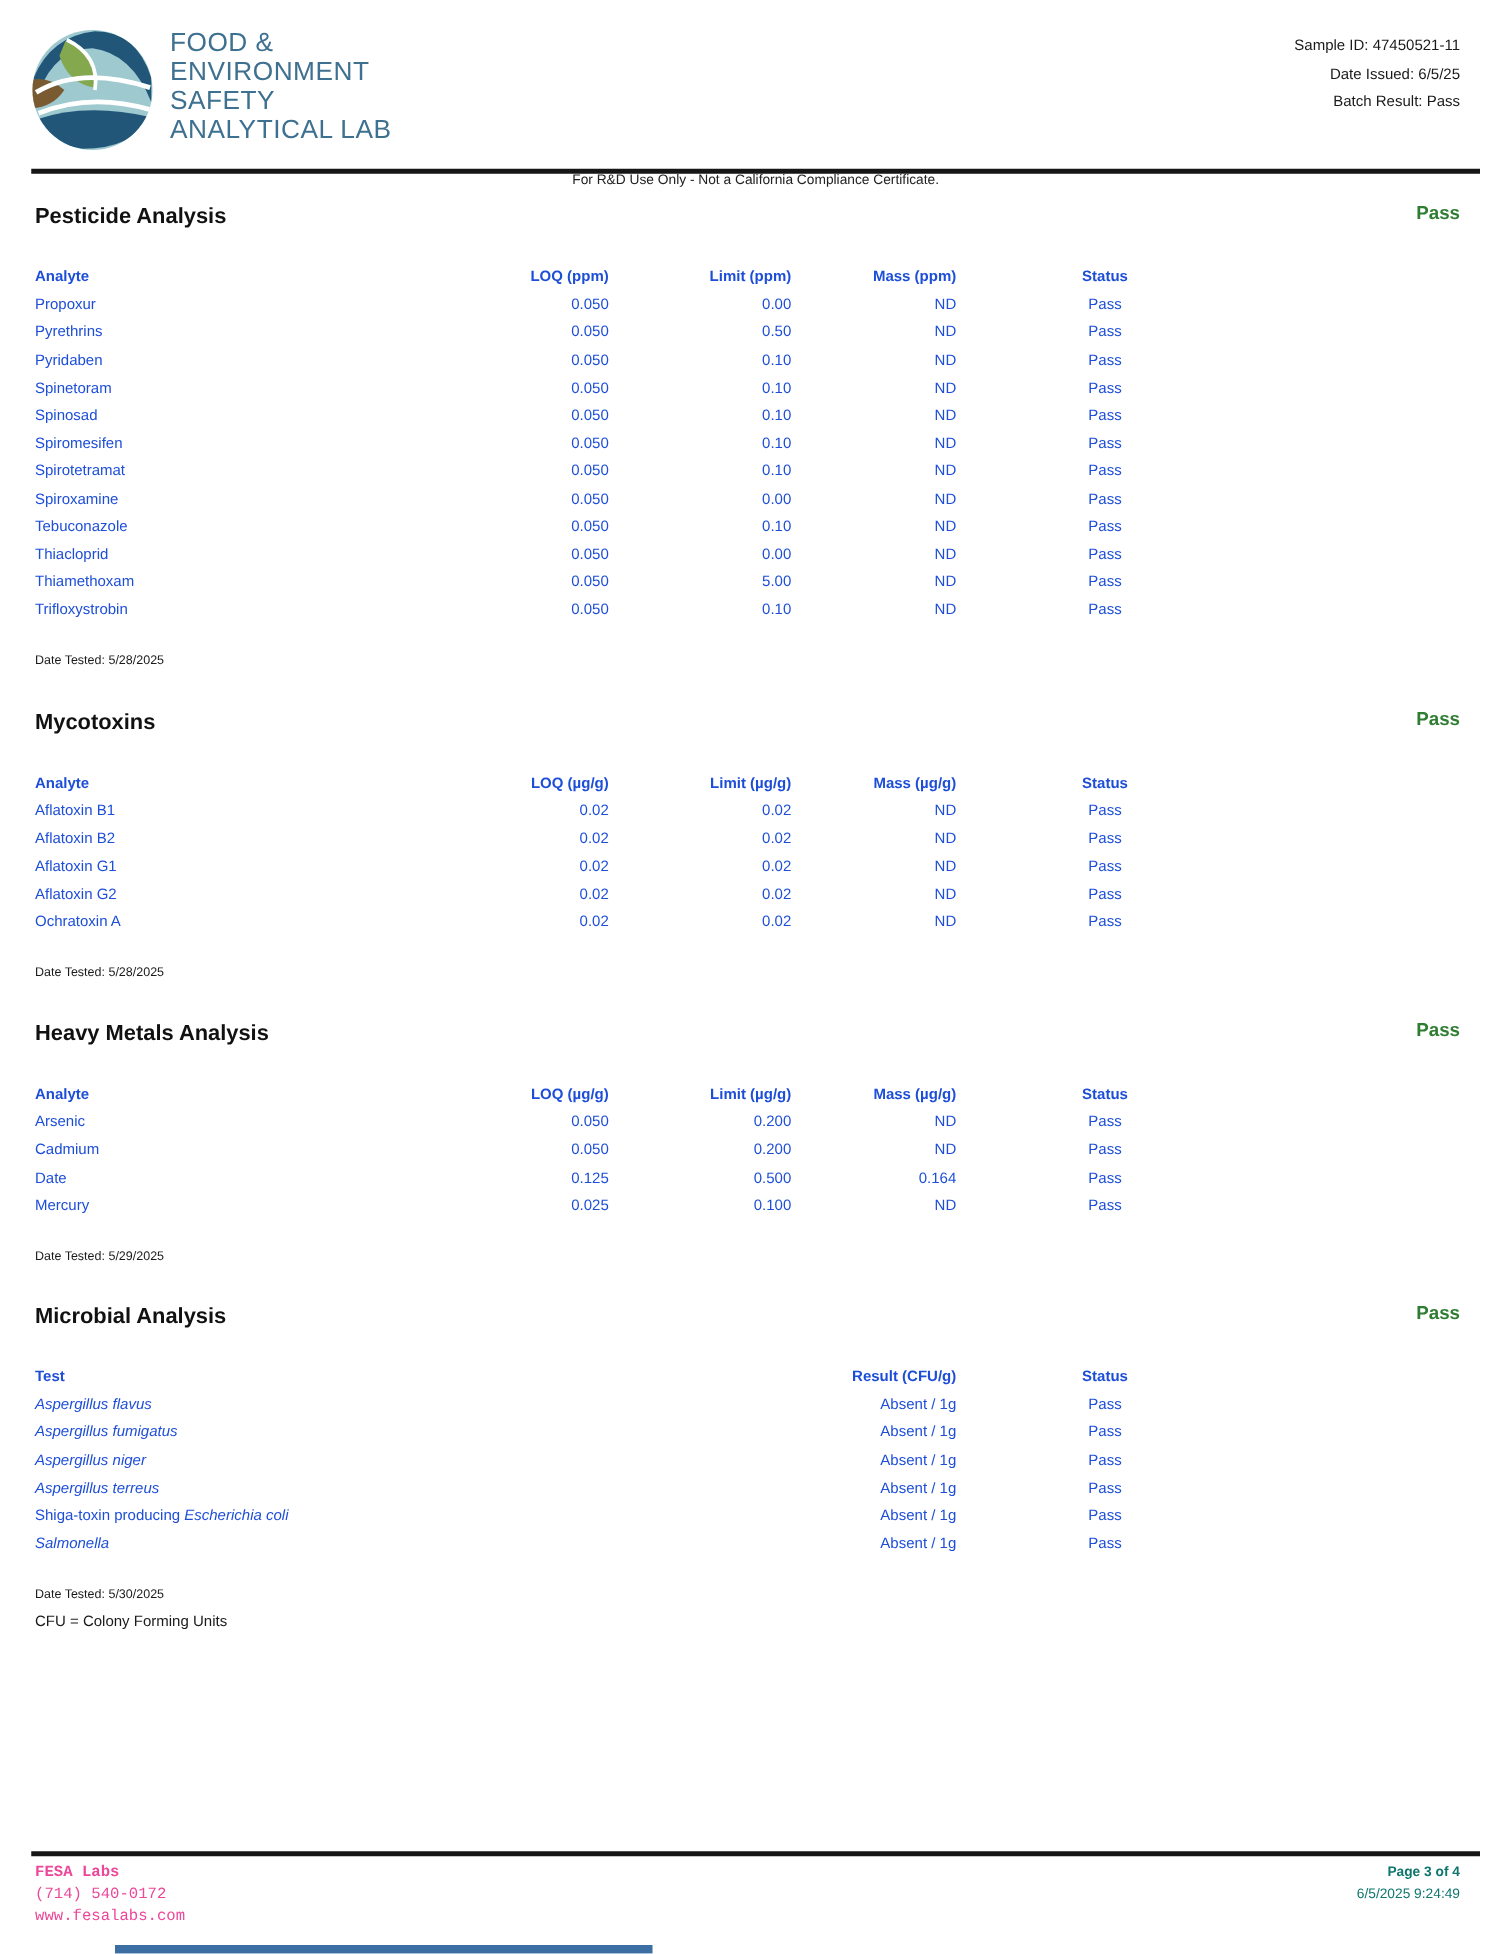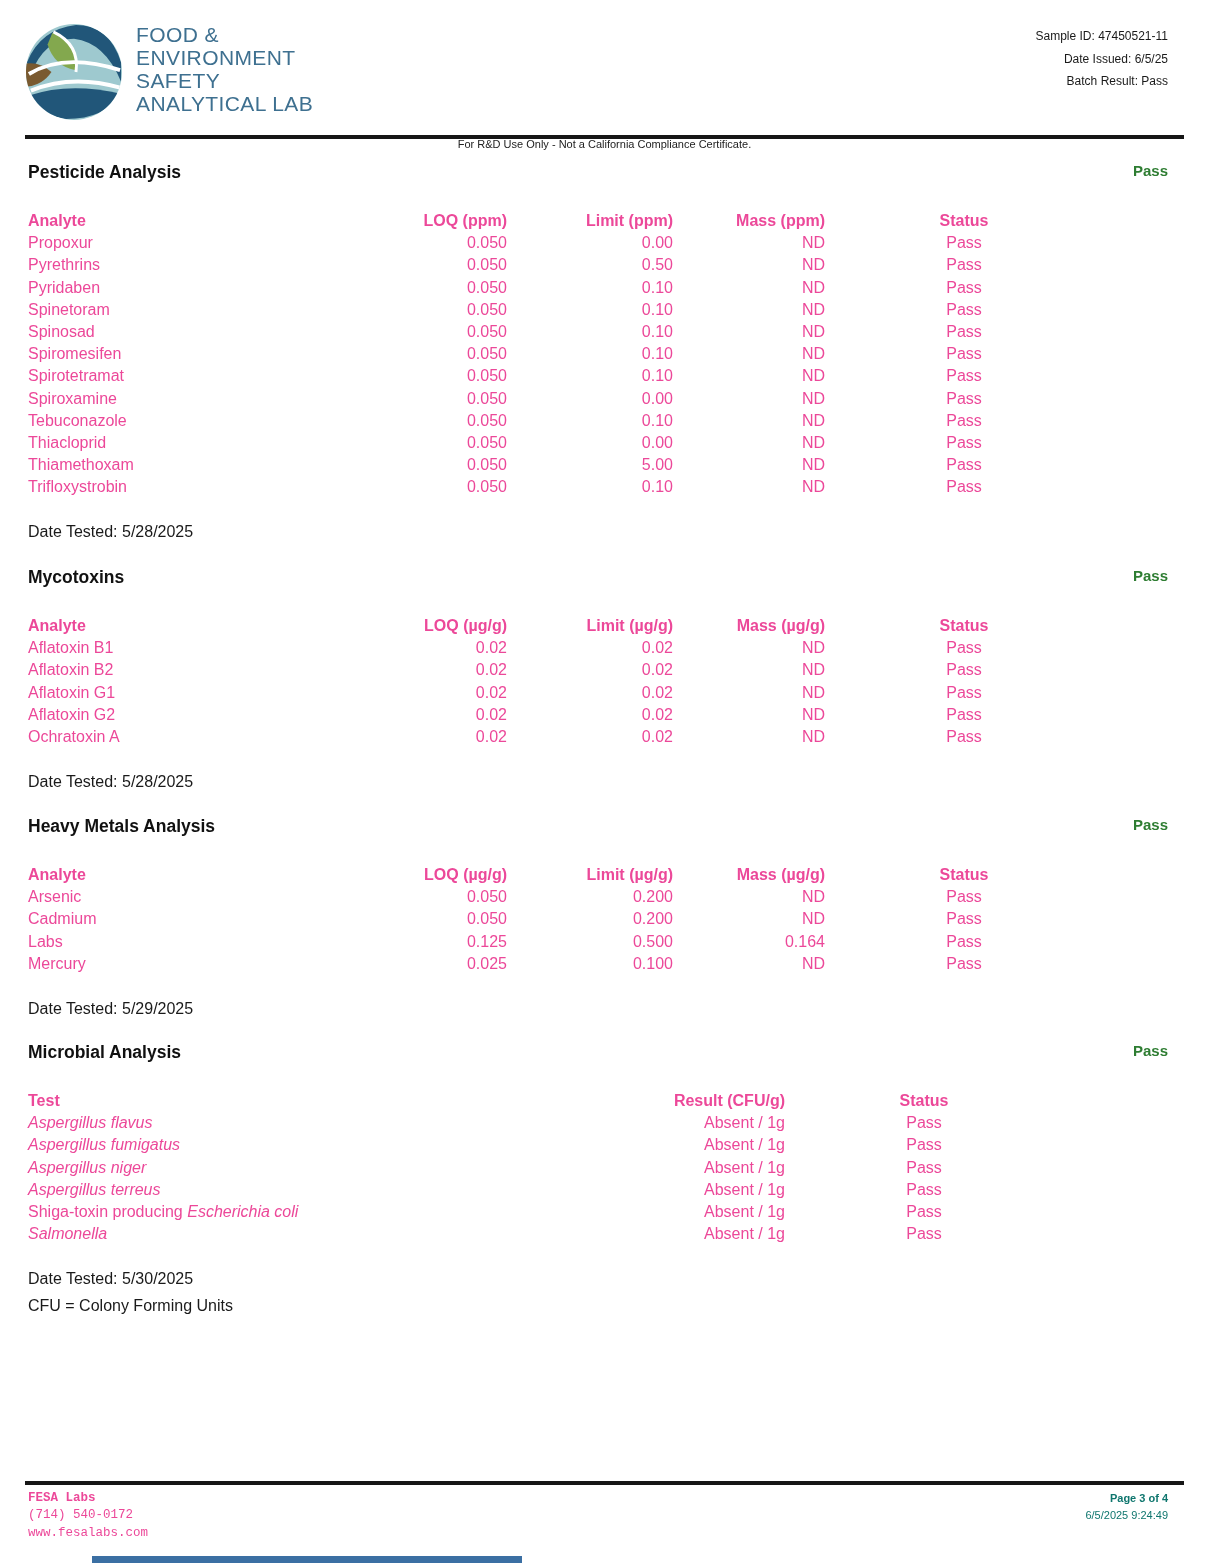--- a/index.html
+++ b/index.html
@@ -27,35 +27,35 @@
   .section-pesticide    { top:162px; }
   .section-mycotoxins   { top:567px; }
   .section-heavy-metals { top:816px; }
   .section-microbial    { top:1042px; }
 
   .sec-head { display:flex; justify-content:space-between; align-items:flex-start; height:21px; }
   .sec-title { margin:0; font-size:17.5px; font-weight:bold; color:#111; }
   .sec-pass { font-size:15px; font-weight:bold; color:var(--pass-green,#2e7d32); }
 
   .tbl { margin-top:27px; }
-  .tr { display:flex; height:22.2px; align-items:center; font-size:16px; color:#ec4899;gap:20px; }
+  .tr { display:flex; height:22.2px; align-items:center; font-size:12px; color:#1d4ed8; }
   .th-row .td { font-weight:bold; }
   .td { white-space:nowrap; }
   .cols5 .c0 { width:360px; text-align:left; }
   .cols5 .c1 { width:99px;  text-align:right; }
   .cols5 .c2 { width:146px; text-align:right; }
   .cols5 .c3 { width:132px; text-align:right; }
   .cols5 .c4 { width:238px; text-align:center; }
   .cols3 .c0 { width:360px; text-align:left; }
   .cols3 .c1 { width:377px; text-align:right; }
   .cols3 .c2 { width:238px; text-align:center; }
   .ital { font-style:italic; }
 
-  .date-tested { margin-top:25px; font-size:16px; color:#1a1a1a; }
-  .note { margin-top:9px; font-size:16px; color:#1a1a1a; }
+  .date-tested { margin-top:25px; font-size:10px; color:#1a1a1a; }
+  .note { margin-top:9px; font-size:12px; color:#1a1a1a; }
 
   
   .footer-rule { position:absolute; left:25px; right:25px; top:1481px; height:3.5px; background:#161616; }
   .footer-left { position:absolute; left:28px; top:1490px; font-size:12.5px; line-height:17.4px; color:#ec4899;font-family:Liberation Mono, monospace; }
   .footer-left .lab { font-weight:bold; }
   .footer-right { position:absolute; right:41px; top:1490px; text-align:right; font-size:11px;
                   line-height:17.4px; color:#0f766e; }
   .footer-right .pg { font-weight:bold; }
 
   .bottom-bar { position:absolute; left:92px; bottom:0; width:430px; height:7px;
@@ -282,21 +282,21 @@
             <div class="td c4">Pass</div>
           </div>
           <div class="tr">
             <div class="td c0">Cadmium</div>
             <div class="td c1">0.050</div>
             <div class="td c2">0.200</div>
             <div class="td c3">ND</div>
             <div class="td c4">Pass</div>
           </div>
           <div class="tr">
-            <div class="td c0">Labs</div>
+            <div class="td c0">Date</div>
             <div class="td c1">0.125</div>
             <div class="td c2">0.500</div>
             <div class="td c3">0.164</div>
             <div class="td c4">Pass</div>
           </div>
           <div class="tr">
             <div class="td c0">Mercury</div>
             <div class="td c1">0.025</div>
             <div class="td c2">0.100</div>
             <div class="td c3">ND</div>

